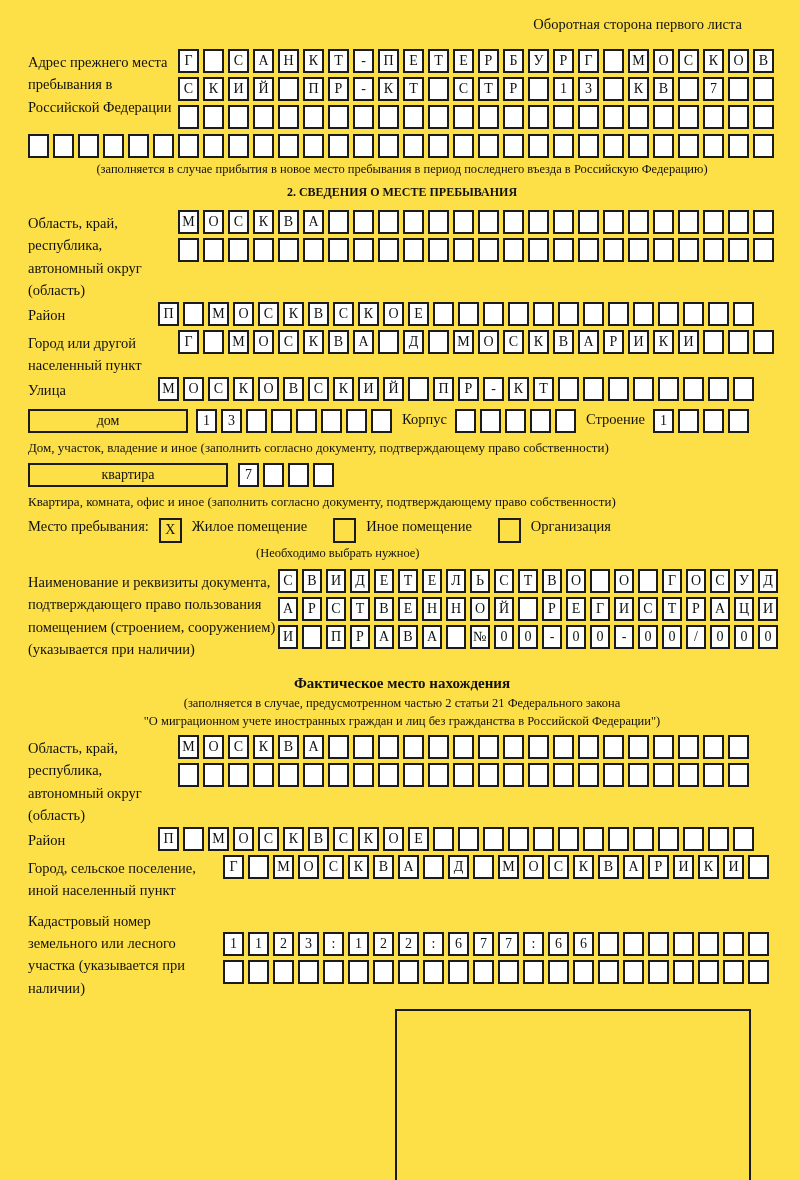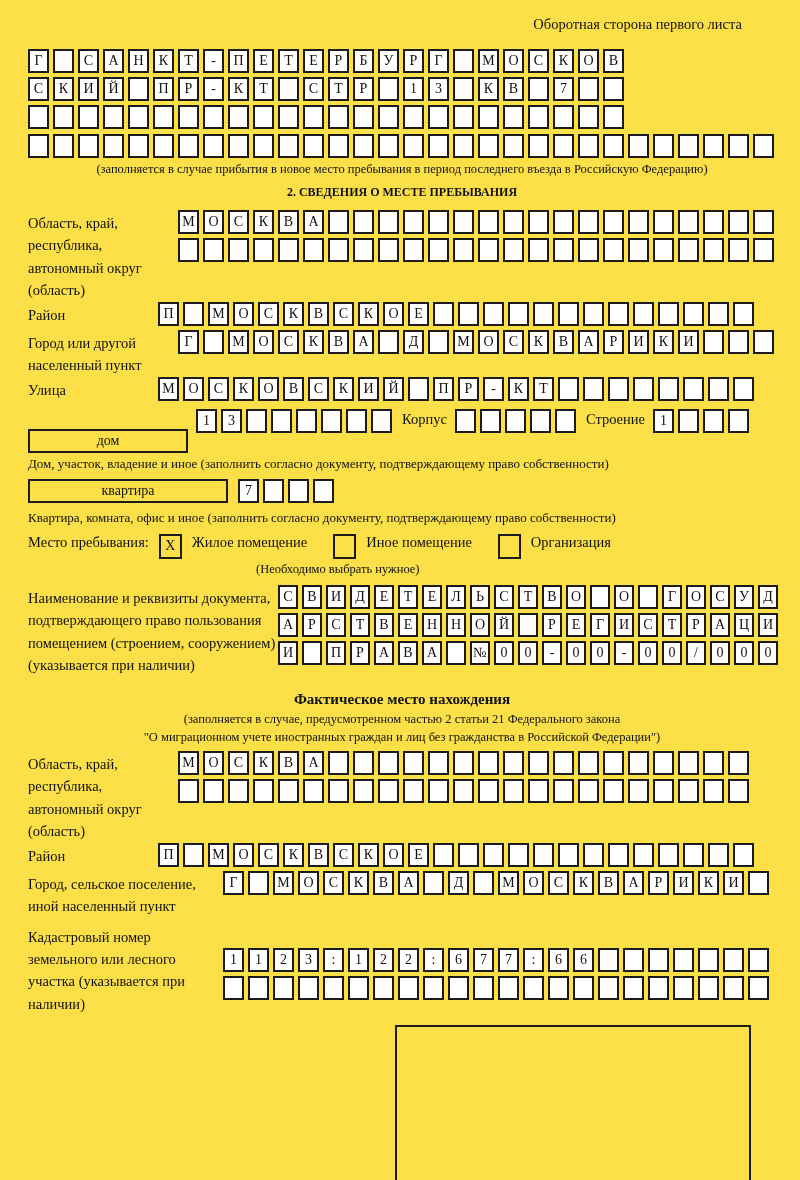--- a/index.html
+++ b/index.html
@@ -34,20 +34,21 @@
   .mb6{margin-bottom:6px;}
 </style>
 </head>
 <body>
 
 <div class="page">
 
   <div class="corner">Оборотная сторона первого листа</div>
 
   <div class="fieldrow">
+    <div class="fieldlabel w150">Адрес прежнего места пребывания в Российской Федерации</div>
     <div class="rows">
       <div class="cellrow">
           <span class="cell">Г</span>
           <span class="cell"></span>
           <span class="cell">С</span>
           <span class="cell">А</span>
           <span class="cell">Н</span>
           <span class="cell">К</span>
           <span class="cell">Т</span>
           <span class="cell">-</span>
@@ -300,21 +301,21 @@
         <span class="cell"></span>
         <span class="cell"></span>
         <span class="cell"></span>
         <span class="cell"></span>
         <span class="cell"></span>
         <span class="cell"></span>
       </div>
   </div>
 
   <div class="fieldrow" style="margin-top:4px;align-items:flex-start;">
-    <div class="widebox" style="width:160px;margin-top:20px;">дом</div>
+    <div class="widebox" style="width:160px;">дом</div>
     <div class="cellrow" style="margin-left:8px;">
         <span class="cell">1</span>
         <span class="cell">3</span>
         <span class="cell"></span>
         <span class="cell"></span>
         <span class="cell"></span>
         <span class="cell"></span>
         <span class="cell"></span>
         <span class="cell"></span>
       </div>

